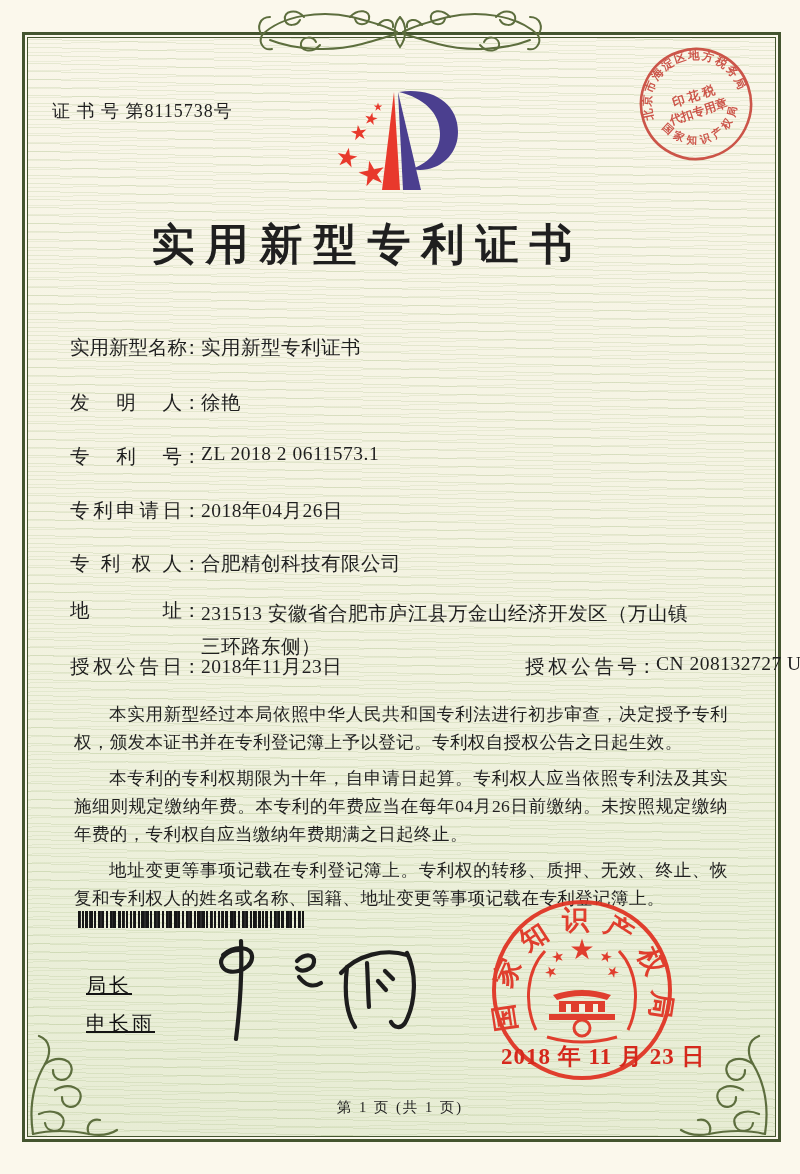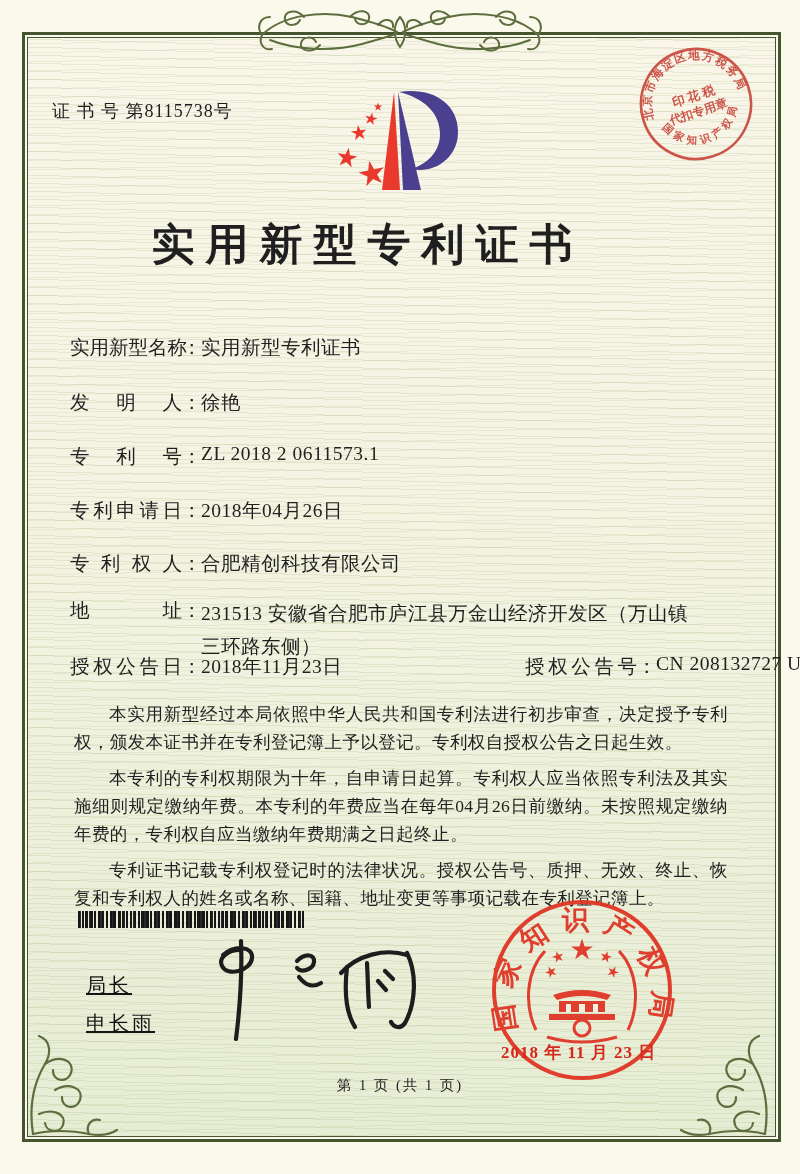--- a/index.html
+++ b/index.html
@@ -28,23 +28,23 @@
   .grantno{position:absolute;left:455px;top:0;font-size:19.5px;white-space:nowrap;}
   .bodytext{left:66px;top:692px;width:670px;font-size:17.5px;line-height:28px;text-align:justify;}
   .bodytext p{margin:8px;text-indent:2em;letter-spacing:.4px;}
   .barcode{left:78px;top:911px;width:228px;height:17px;
     background:
       repeating-linear-gradient(90deg,#161616 0 2px,transparent 2px 4px),
       repeating-linear-gradient(90deg,#161616 0 1px,transparent 1px 7px),
       repeating-linear-gradient(90deg,#2a2a2a 0 3px,transparent 3px 11px);}
   .officer{left:86px;font-family:"Liberation Sans","DejaVu Sans",sans-serif;
     font-size:20px;letter-spacing:3px;color:#141414;text-decoration:underline;}
-  .seal-date{left:501px;top:1041px;font-size:17px;color:var(--date-red,#d5281c);
+  .seal-date{left:501px;top:1041px;font-size:23px;color:var(--date-red,#d5281c);
     letter-spacing:1px;font-weight:bold;white-space:nowrap;}
-  .footer{left:0;top:1076px;width:800px;text-align:center;font-size:14.5px;letter-spacing:2px;}
+  .footer{left:0;top:1098px;width:800px;text-align:center;font-size:14.5px;letter-spacing:2px;}
   svg{display:block;}
   .stamp{opacity:.93;}
   .seal{opacity:.94;}
 </style>
 </head>
 <body>
 
 <svg width="0" height="0" style="position:absolute" aria-hidden="true">
   <defs>
     <path id="star" d="M0,-10 L-2.23,-3.07 L-9.51,-3.09 L-3.61,1.17 L-5.88,8.09 L0,3.8 L5.88,8.09 L3.61,1.17 L9.51,-3.09 L2.23,-3.07 Z"></path>
@@ -155,21 +155,21 @@
 <div class="abs frow" style="top:653px">
   <span class="flabel">授权公告日</span><span class="fcolon">：</span><span class="fvalue">2018年11月23日</span>
   <span class="grantno">
     <span class="flabel">授权公告号</span><span class="fcolon">：</span><span class="fvalue">CN 208132727 U</span>
   </span>
 </div>
 
 <div class="abs bodytext">
   <p>本实用新型经过本局依照中华人民共和国专利法进行初步审查，决定授予专利权，颁发本证书并在专利登记簿上予以登记。专利权自授权公告之日起生效。</p>
   <p>本专利的专利权期限为十年，自申请日起算。专利权人应当依照专利法及其实施细则规定缴纳年费。本专利的年费应当在每年04月26日前缴纳。未按照规定缴纳年费的，专利权自应当缴纳年费期满之日起终止。</p>
-  <p>专利证书记载专利权登记时的法律状况。授权公告号、质押、无效、终止、恢复和专利权人的姓名或名称、国籍、地址变更等事项记载在专利登记簿上。</p>
+  <p>地址变更等事项记载在专利登记簿上。专利权的转移、质押、无效、终止、恢复和专利权人的姓名或名称、国籍、地址变更等事项记载在专利登记簿上。</p>
 </div>
 
 <div class="abs barcode"></div>
 
 <div class="abs officer" style="top:972px">局长</div>
 <div class="abs officer" style="top:1010px">申长雨</div>
 
 <svg class="abs" style="left:195px;top:933px" width="245" height="118" viewBox="0 0 245 118">
   <g stroke="#1d1d1d" stroke-width="4.2" fill="none" stroke-linecap="round" stroke-linejoin="round">
     <path d="M46,8 C47,34 45,74 41,106"></path>

